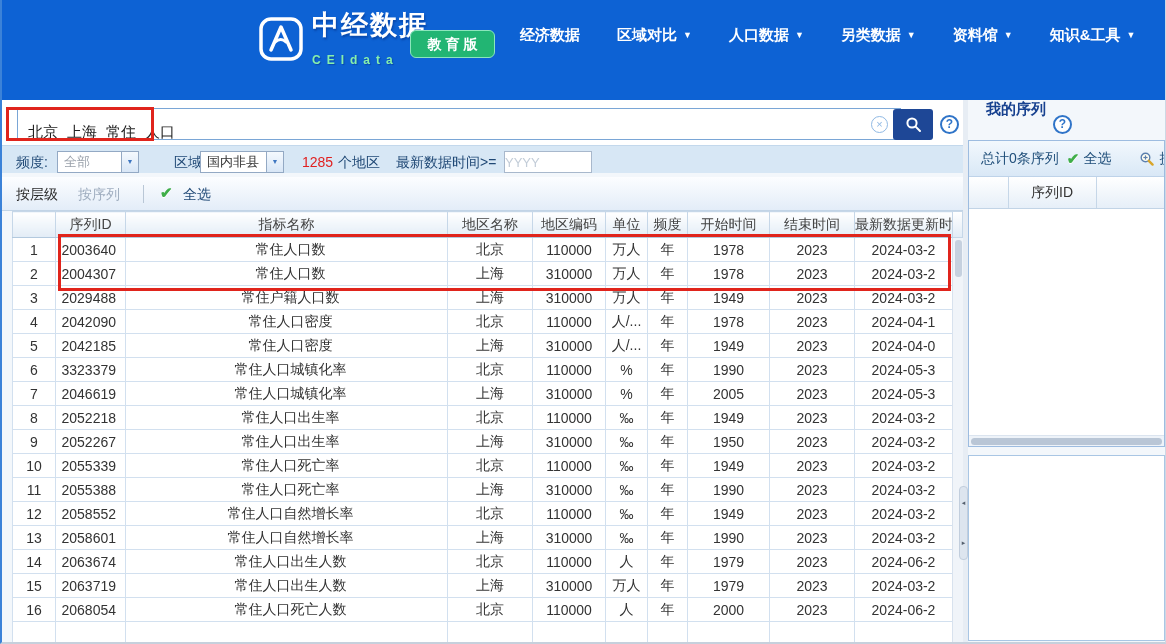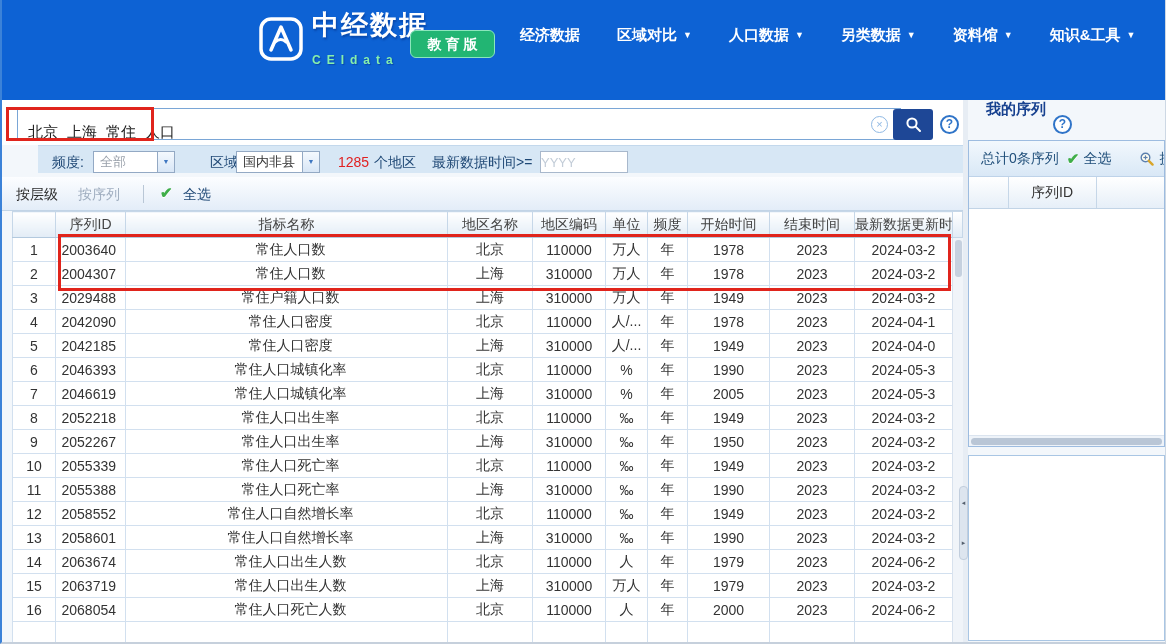--- a/index.html
+++ b/index.html
@@ -47,21 +47,21 @@
                 border-radius:3px; display:flex; align-items:center; justify-content:center; cursor:pointer; }
   .help-circle { position:absolute; width:19px; height:19px; border:2px solid #2f74c8; border-radius:50%;
                  color:#2f74c8; font-size:12px; font-weight:bold; text-align:center; line-height:15px;
                  background:#fff; cursor:pointer; }
   .help1 { left:938px; top:115px; }
   .help2 { left:1051px; top:115px; }
   .my-series-title { position:absolute; left:984px; top:100px; font-size:15px; font-weight:bold; color:#17418f; }
 
   
   .filter-row { position:absolute; left:0; top:145px; width:961px; height:28px; background:#d7e7f5;
-                border-top:1px solid #c3d8ec;margin-left:36px; }
+                border-top:1px solid #c3d8ec; }
   .flabel { position:absolute; top:8px; font-size:14px; color:#1f4875; }
   .fsel { position:absolute; top:5px; height:22px; background:#fff; border:1px solid #93a9c4; }
   .fsel .seltext { display:block; font-size:13px; line-height:20px; padding-left:6px; }
   .fsel .selarrow { position:absolute; right:0; top:0; width:17px; height:20px; border-left:1px solid #93a9c4;
                     background:linear-gradient(180deg,#f4f9fe,#d8e6f6); color:#3e76c1; font-size:7px;
                     text-align:center; line-height:20px; cursor:pointer; }
   .sel-freq { left:55px; width:82px; } .sel-freq .seltext { color:#9aa1ab; }
   .sel-region { left:198px; width:84px; } .sel-region .seltext { color:#333; }
   .count-red { position:absolute; left:300px; top:8px; font-size:14px; color:#e02020; }
   .count-suffix { position:absolute; left:336px; top:8px; font-size:14px; color:#1f4875; }
@@ -313,21 +313,21 @@
           <td class="c3">上海</td>
           <td class="c4">310000</td>
           <td class="c5">人/...</td>
           <td class="c6">年</td>
           <td class="c7">1949</td>
           <td class="c8">2023</td>
           <td class="c9">2024-04-0</td>
         </tr>
         <tr>
           <td class="c0">6</td>
-          <td class="c1">2046393</td>
+          <td class="c1">3323379</td>
           <td class="c2">常住人口城镇化率</td>
           <td class="c3">北京</td>
           <td class="c4">110000</td>
           <td class="c5">%</td>
           <td class="c6">年</td>
           <td class="c7">1990</td>
           <td class="c8">2023</td>
           <td class="c9">2024-05-3</td>
         </tr>
         <tr>

